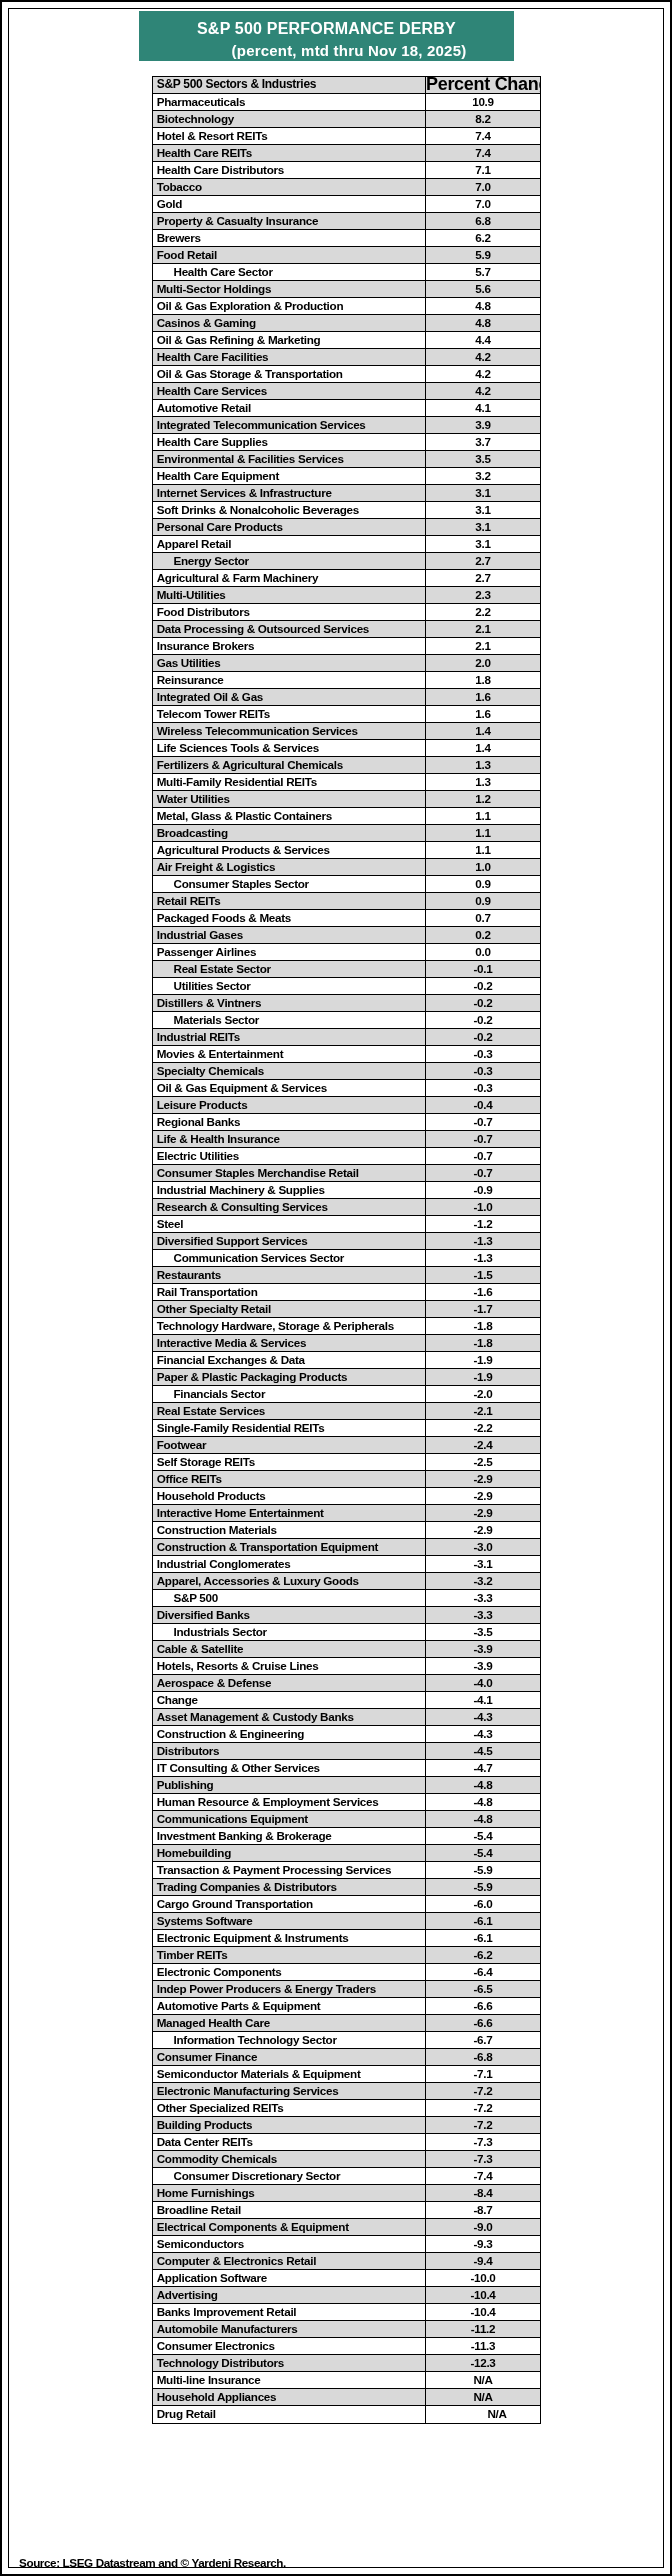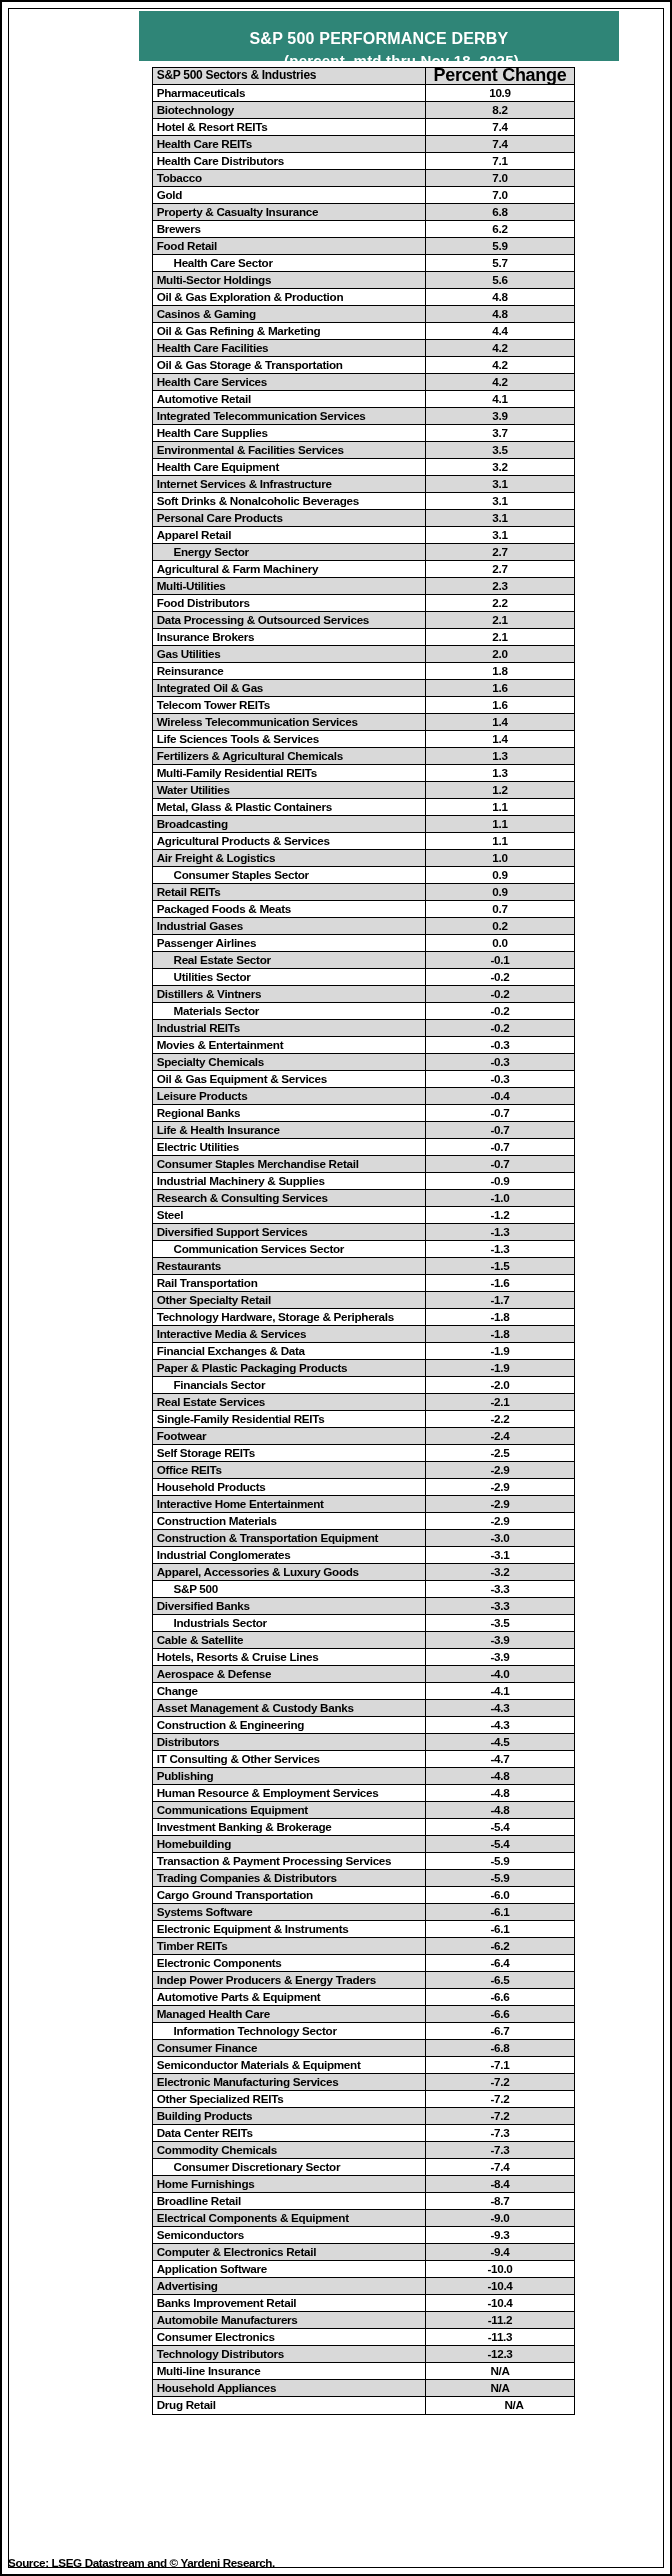--- a/index.html
+++ b/index.html
@@ -7,47 +7,47 @@
     position:relative;width:672px;height:2576px;background:#fff;
     box-sizing:border-box;border:2.8px solid #000;
     font-family:"Liberation Sans","DejaVu Sans",sans-serif;
     font-weight:bold;color:#000;overflow:hidden;
   }
   .inner-frame{
     position:absolute;left:5.6px;top:5.6px;right:5.6px;bottom:5.6px;
     border:0.9px solid #000;pointer-events:none;
   }
   .title-box{
-    position:absolute;left:137px;top:9.3px;width:480px;height:50px;
+    position:absolute;left:137px;top:9.3px;width:375px;height:50px;
     background:#2f8577;color:#fff;text-align:center;
-    padding-top:16px;box-sizing:border-box;
+    padding-top:6px;box-sizing:border-box;
   }
   .title-line1{font-size:16px;line-height:23px;letter-spacing:0.2px;}
   .title-line2{font-size:15px;line-height:21.5px;letter-spacing:0.2px;margin-left:45px;}
   .perf-table{
-    position:absolute;left:150px;top:65px;width:423px;
+    position:absolute;left:150px;top:74px;width:389px;
     box-sizing:border-box;border:1.9px solid #000;background:#fff;
   }
   .thead{display:flex;height:17px;box-sizing:border-box;border-bottom:0.9px solid #000;background:#d9d9d9;}
   .trow{display:flex;height:17px;box-sizing:border-box;border-bottom:0.9px solid #000;background:#fff;}
   .trow:last-child{border-bottom:none;gap:28px;}
   .trow.alt{background:#d9d9d9;}
   .cell{box-sizing:border-box;white-space:nowrap;overflow:hidden;}
   .cell.name{
     width:273px;border-right:0.9px solid #000;
     padding-left:3.7px;font-size:11.7px;line-height:16px;letter-spacing:-0.3px;
   }
   .thead .cell.name{font-size:12px;line-height:15px;}
   .trow.indent .cell.name{padding-left:20.5px;}
   .cell.value{
     flex:1;text-align:center;font-size:11.7px;line-height:16px;letter-spacing:-0.3px;
   }
   .thead .cell.value{font-size:18px;line-height:15px;}
   .source{
-    position:absolute;left:6px;bottom:4.7px;
+    position:absolute;left:17px;bottom:4.7px;
     font-size:11.7px;letter-spacing:-0.4px;
   }
 </style>
 </head>
 <body>
 
 <div class="page">
   <div class="inner-frame"></div>
 
   <div class="title-box">

